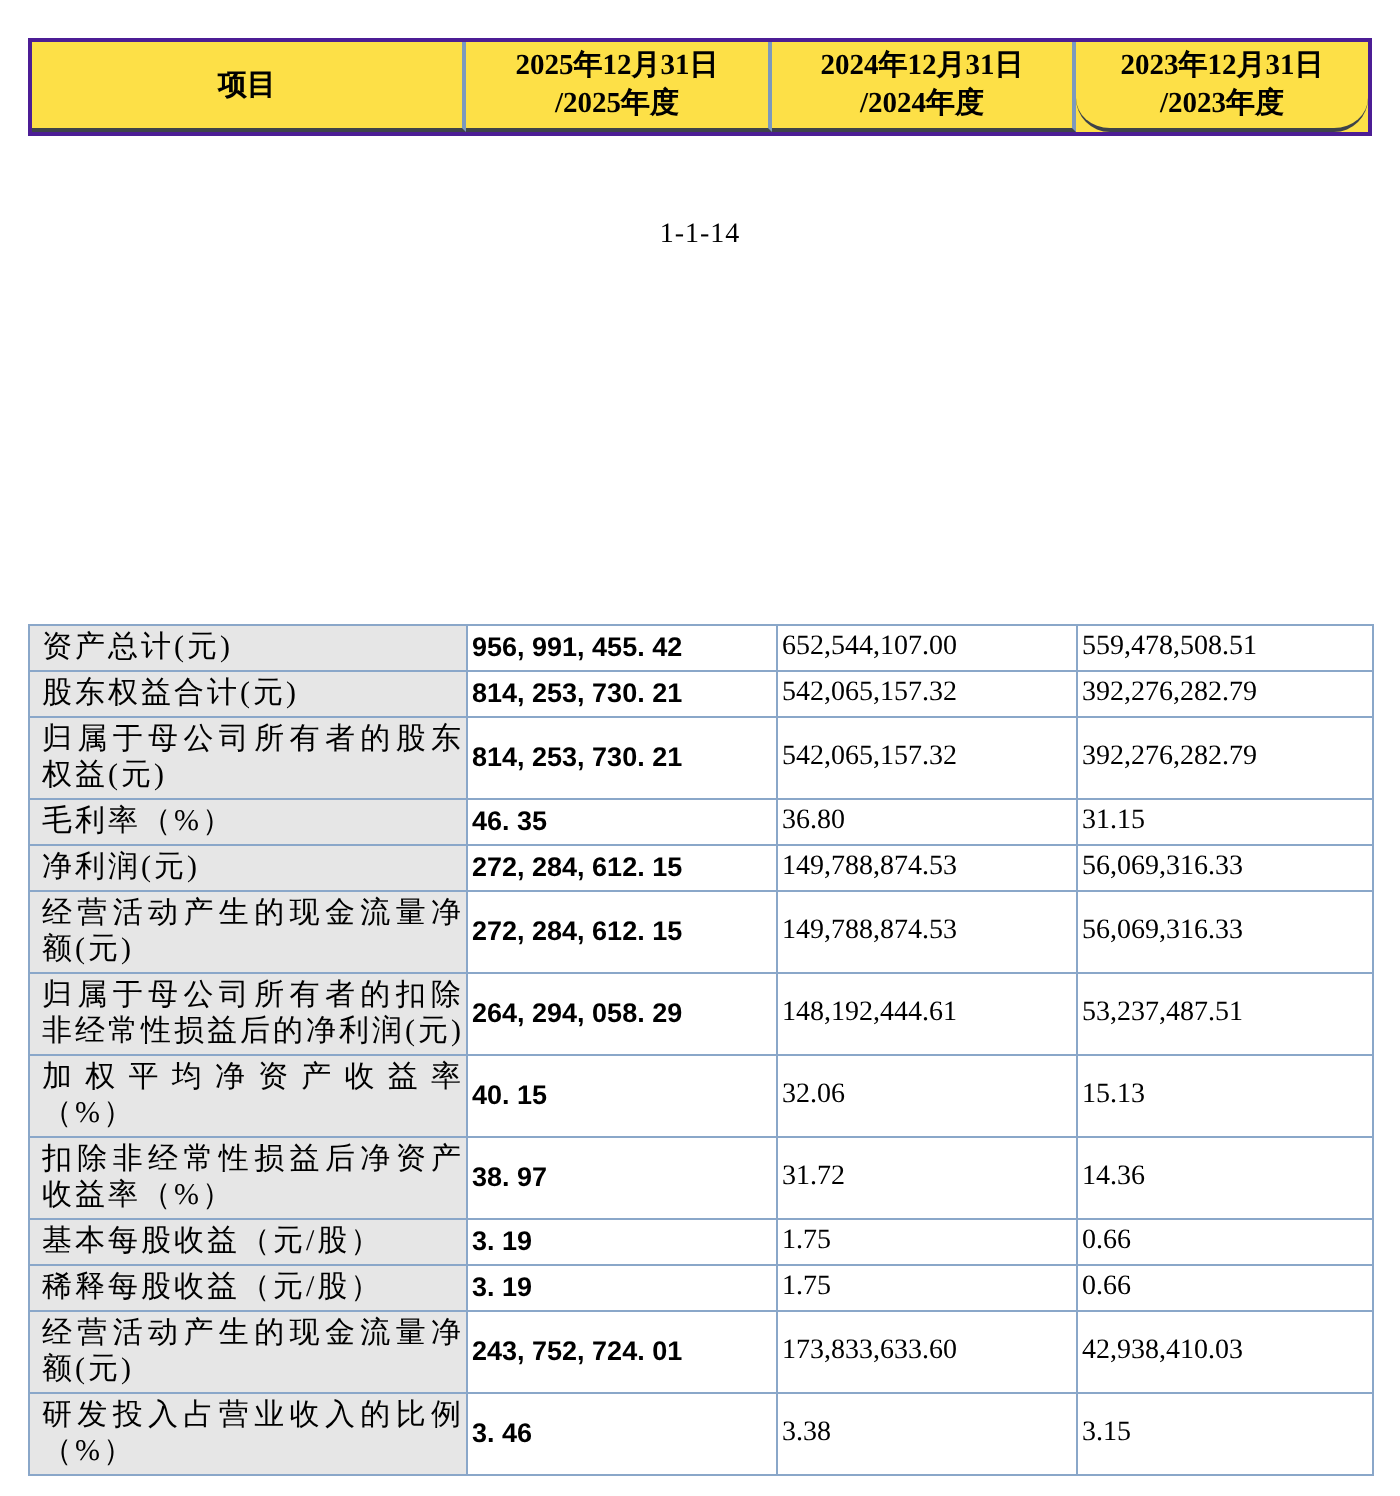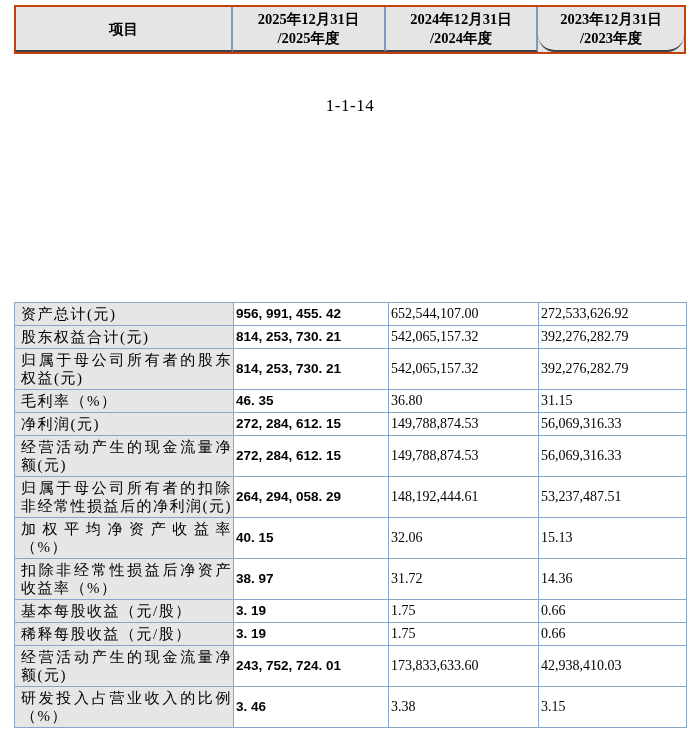--- a/index.html
+++ b/index.html
@@ -8,39 +8,40 @@
     font-family:"Liberation Serif", serif;
     color:#000;
     overflow:hidden;
   }
   .page{padding:5px 14px 0 14px;}
 
   
   table.head{
     width:672px;
     border-collapse:separate;border-spacing:0;
-    background:#e5e5e5;
-    border:2px solid #c2410c;
+    background:#fde047;
+    border:2px solid #4c1d95;
     table-layout:fixed;
+    margin-top:14px;
   }
   table.head th{
     font-size:14.5px;font-weight:bold;
     line-height:19px;padding:3px 0 2px 0;
     white-space:pre-line;
     border-right:2px solid #7C99BE;
     border-bottom:2px solid #3E4349;
     font-family:"Liberation Serif", serif;
   }
   table.head th:last-child{border-right:none;border-radius:17px;}
 
   
   .pagenum{
     margin-top:42px;
     text-align:center;
-    font-size:17px;
+    font-size:14px;
     letter-spacing:0.5px;
   }
 
   
   table.fin{
     margin-top:186px;
     width:672px;
     border-collapse:collapse;
     table-layout:fixed;
   }
@@ -102,21 +103,21 @@
         <col style="width:219px">
         <col style="width:155px">
         <col style="width:150px">
         <col style="width:148px">
       </colgroup>
     <tbody>
         <tr>
       <td class="item">资产总计(元)</td>
       <td class="num bold">956, 991, 455. 42</td>
       <td class="num">652,544,107.00</td>
-      <td class="num">272,533,626.92</td>
+      <td class="num">559,478,508.51</td>
     </tr>
     <tr>
       <td class="item">股东权益合计(元)</td>
       <td class="num bold">814, 253, 730. 21</td>
       <td class="num">542,065,157.32</td>
       <td class="num">392,276,282.79</td>
     </tr>
     <tr>
       <td class="item">归属于母公司所有者的股东权益(元)</td>
       <td class="num bold">814, 253, 730. 21</td>

